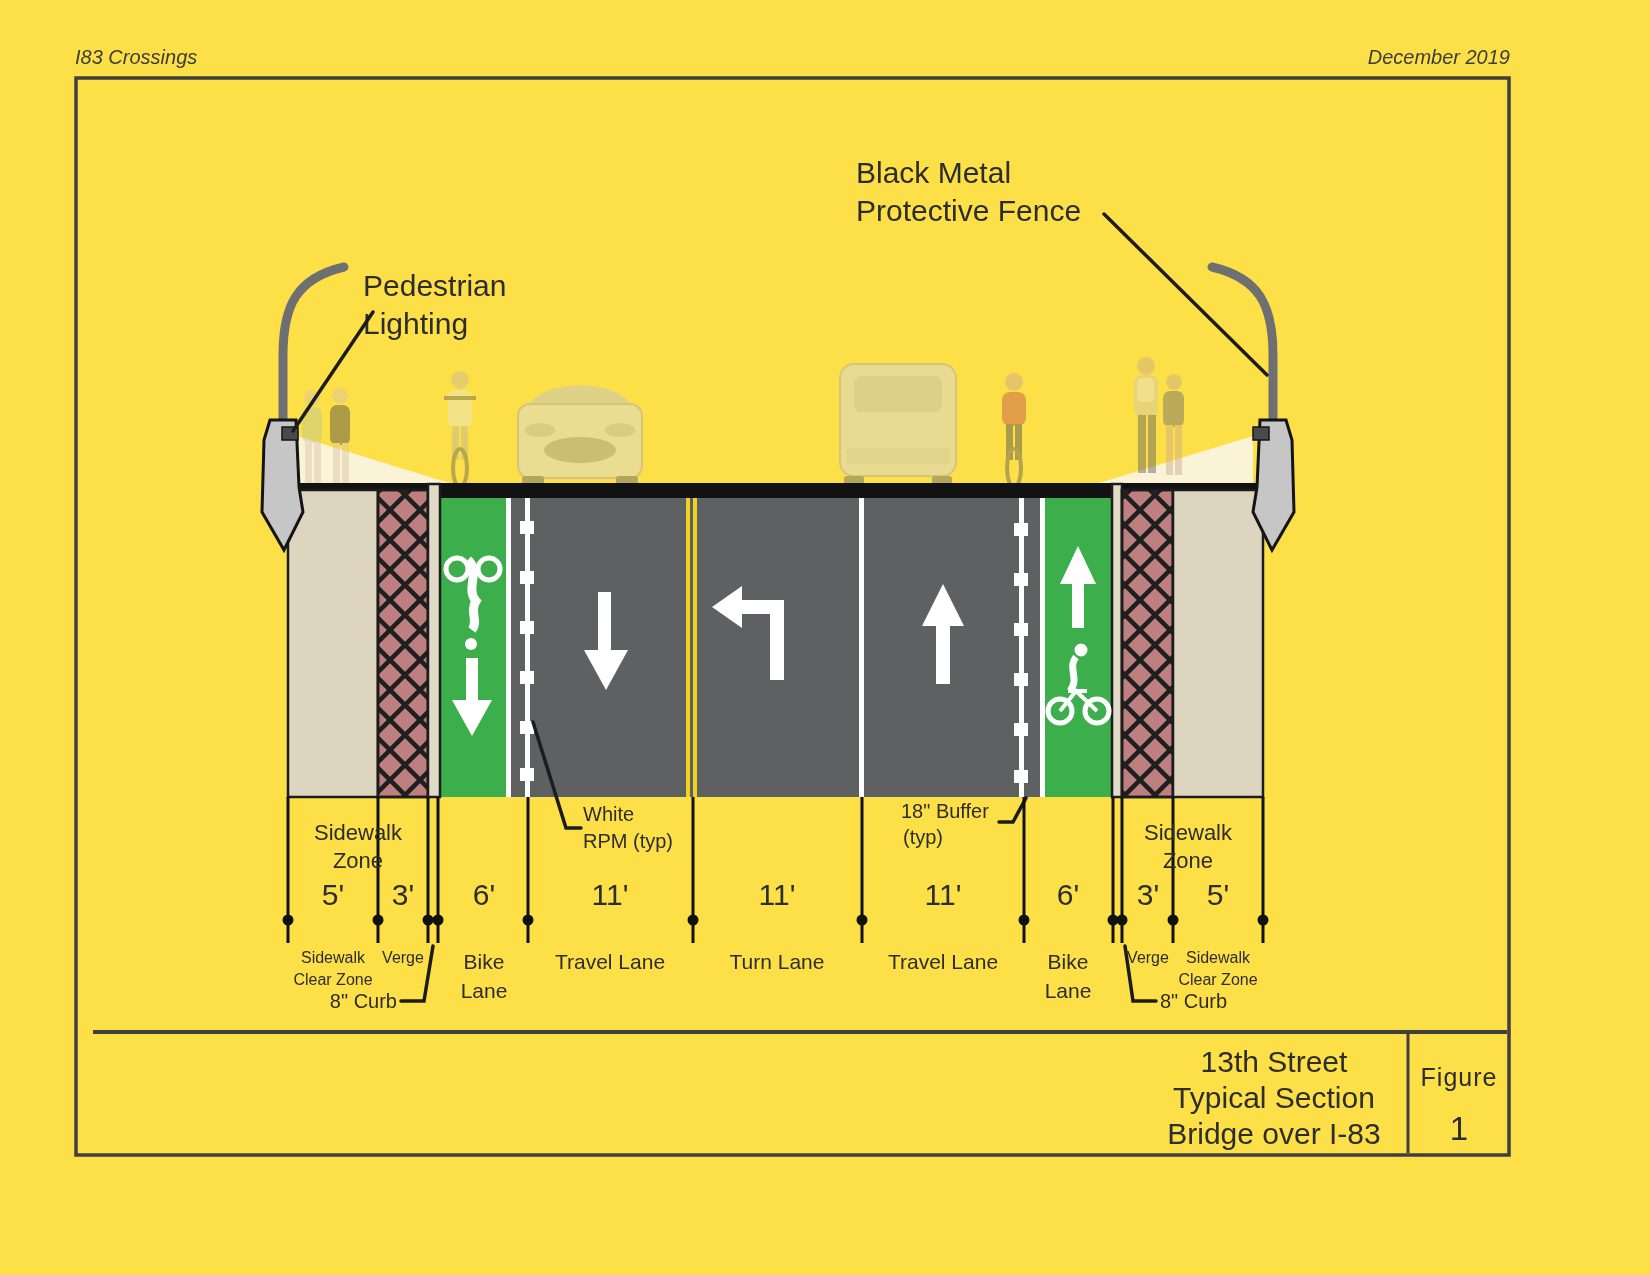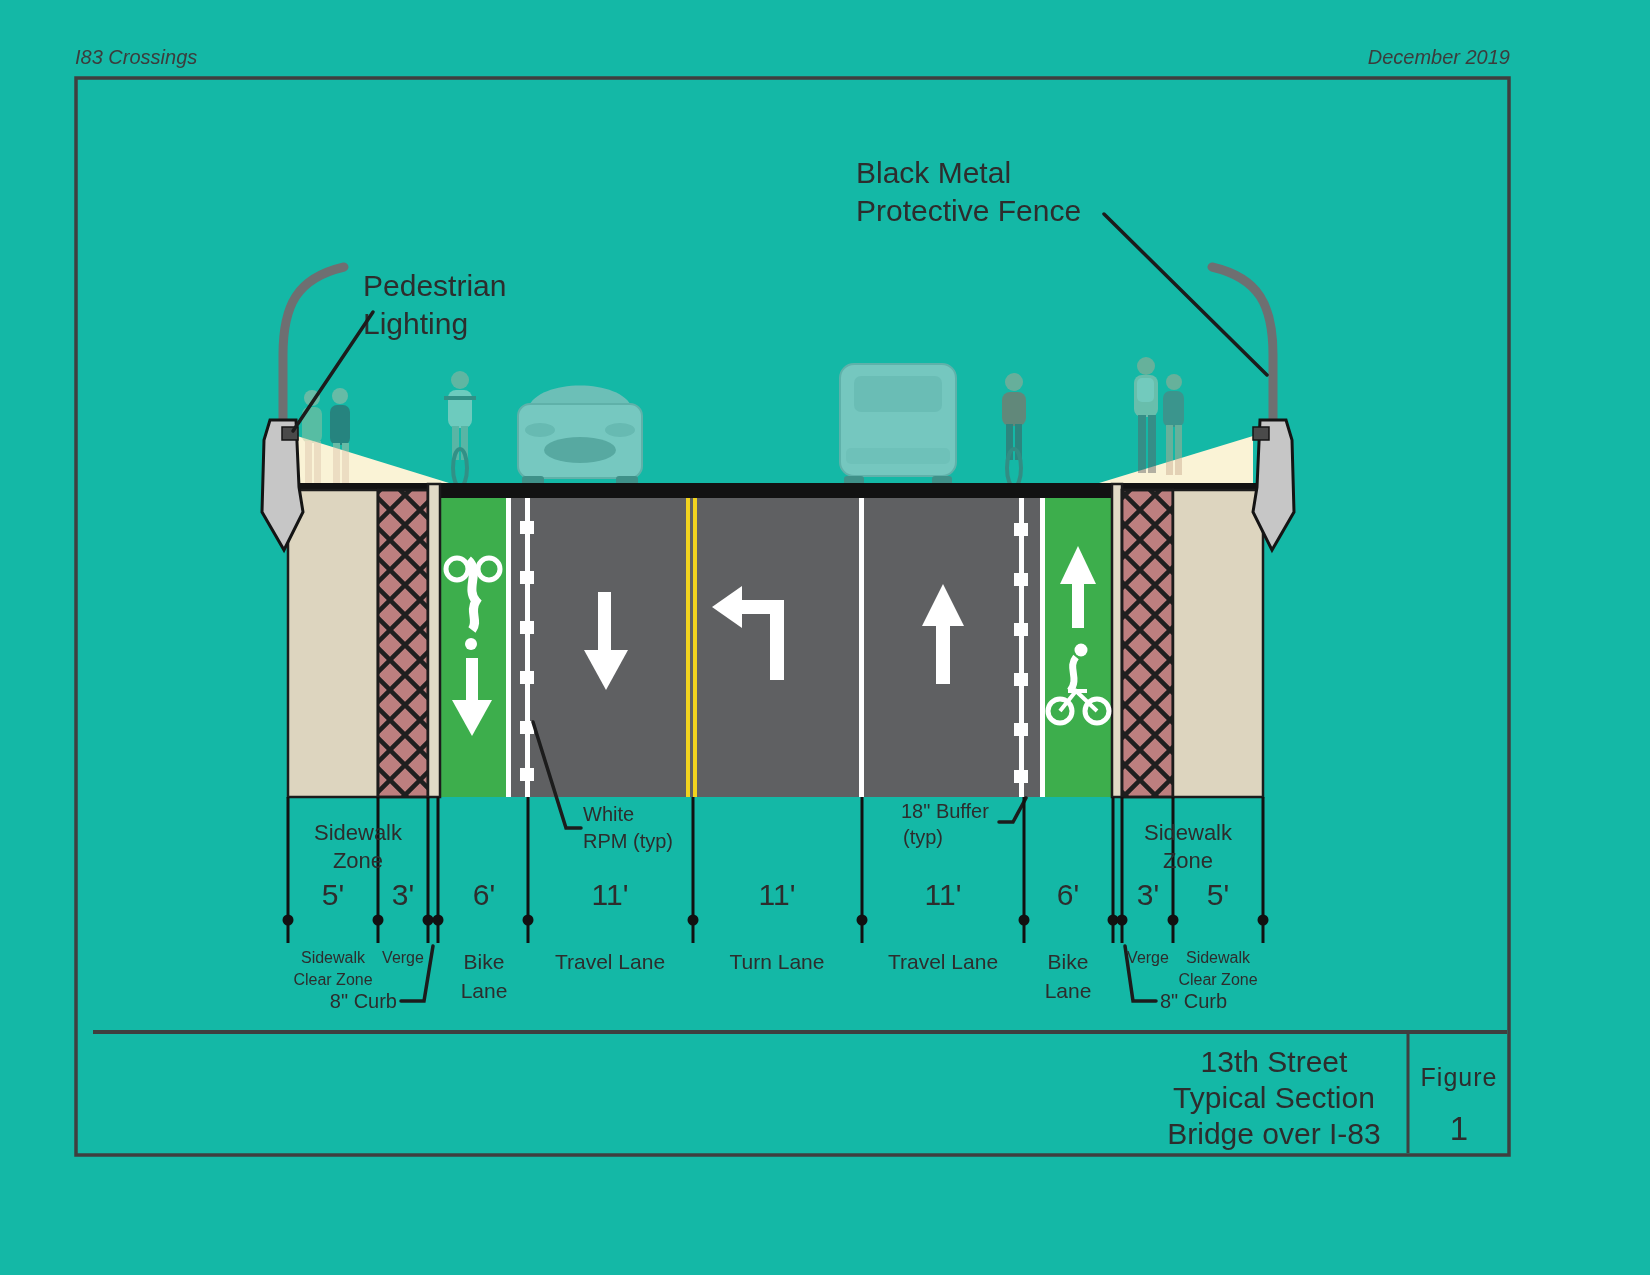--- a/index.html
+++ b/index.html
@@ -1,16 +1,16 @@
 <!DOCTYPE html>
 <html><head>
 <meta charset="utf-8">
 <style>
   html,body{margin:0;padding:0;background:#ffffff;}
-  .page{position:relative;width:1650px;height:1275px;background:#14b8a6;overflow:hidden;
+  .page{position:relative;width:1650px;height:1275px;background:#fde047;overflow:hidden;
         font-family:"Liberation Sans", sans-serif;}
   svg text{font-family:"Liberation Sans", sans-serif;fill:#2d2d2d;}
   .hdr{font-style:italic;fill:#3c3c3c;}
 </style>
 </head>
 <body>
 
 <div class="page">
 <svg width="1650" height="1275" viewBox="0 0 1650 1275">
   <defs>

